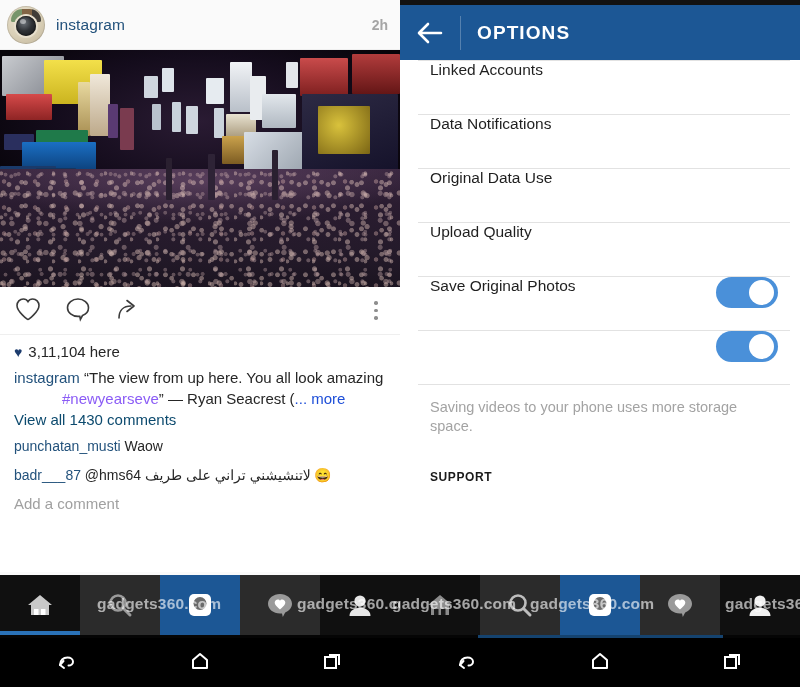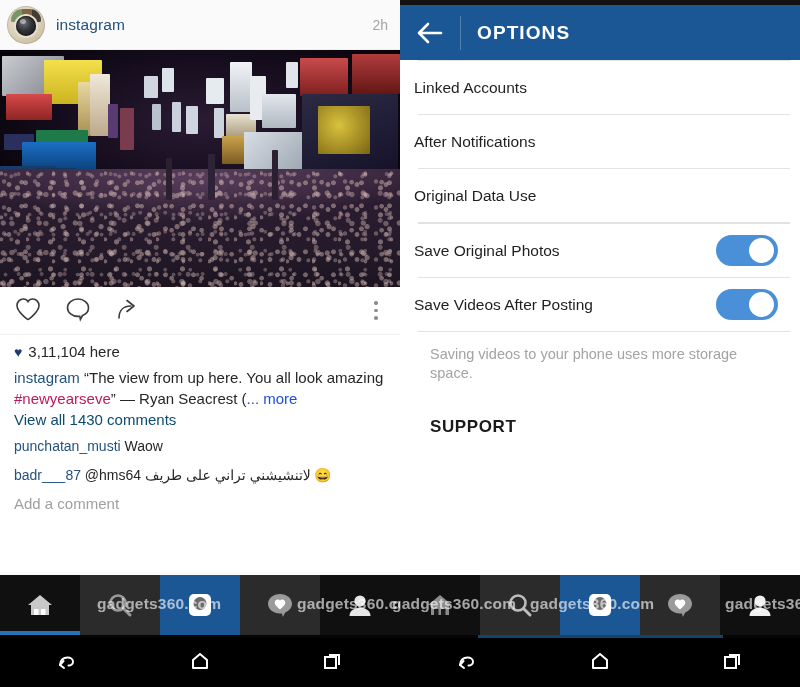--- a/index.html
+++ b/index.html
@@ -38,21 +38,21 @@
     box-shadow: 0 0 0 2px #e7dfcd, inset 0 0 2px #000;
   }
   .avatar .lens::after {
     content: ""; position: absolute; left: 4px; top: 3px; width: 6px; height: 5px;
     border-radius: 50%; background: rgba(255,255,255,.45);
   }
   .post-user {
     margin-left: 11px; font-size: 15.5px; color: #23527c; font-weight: 400;
     letter-spacing: .1px;
   }
-  .post-time { margin-left: auto; font-size: 14px; color: #a5a5a5; }
+  .post-time { margin-left: auto; font-size: 14px; color: #a5a5a5; font-weight: bold; }
 
   
   .post-photo {
     position: relative; width: 400px; height: 237px; overflow: hidden;
     background: #0a0610;
   }
   .sky {
     position:absolute; inset:0;
     background:
       radial-gradient(ellipse 240px 110px at 50% 30%, #2a1b33 0%, #140c1c 60%, #070409 100%),
@@ -101,21 +101,21 @@
     align-items: center; gap: 4px; cursor: pointer;
   }
   .dots-menu i { width: 3.5px; height: 3.5px; border-radius: 50%; background: #8e8e8e; display: block; }
 
   
   .meta { padding: 8px 14px 0; background: #fff; height: 237px; }
   .likes { display: flex; align-items: center; font-size: 15px; color: #262626; margin-bottom: 7px; }
   .likes .hsym { color: #1d3c6e; font-size: 14px; margin-right: 6px; line-height: 1; }
   .caption { font-size: 15px; line-height: 21px; color: #262626; }
   .caption .uname { color: #23527c; }
-  .caption .tag { color: #be185d; }
+  .caption .tag { color: #8b5cf6; margin-left: 48px; }
   .muted { color: #1d4ed8; }
   .view-all { font-size: 15px; color: #0c4a6e; margin-top: 2px; }
   .comment-line { font-size: 14px; line-height: 22px; color: #262626; margin-top: 7px; }
   .comment-line .uname { color: #23527c; }
   .add-comment { font-size: 15px; color: #a0a0a0; margin-top: 9px; }
 
   
   .right-panel {
     position: absolute; left: 400px; top: 0; width: 400px; height: 631px;
     background: #fff; overflow: hidden;
@@ -129,38 +129,38 @@
   .hdr-div { width: 1px; height: 34px; background: rgba(255,255,255,.25); margin: 0 16px 0 14px; }
   .opt-title {
     color: #fff; font-size: 19px; font-weight: bold; letter-spacing: 1.1px;
   }
   .section-label {
     font-size: 17px; font-weight: bold; color: #1a1a1a; letter-spacing: .6px;
     padding: 30px 0 14px 30px;
   }
   .rule { height: 1px; background: #e2e2e2; margin-left: 18px; margin-right: 10px; }
   .opt-row {
-    height: 53px; display: flex; align-items: center; padding-left: 14px; padding-right: 22px;
+    height: 53px; display: flex; padding-left: 30px; padding-right: 22px;
     cursor: pointer; background: #fff;
   }
   .opt-row-label { font-size: 15.5px; color: #1f1f1f; }
   .toggle {
     margin-left: auto; width: 62px; height: 31px; border-radius: 16px;
     background: #4a90d9; position: relative; cursor: pointer;
   }
   .toggle .knob {
     position: absolute; top: 3px; right: 4px; width: 25px; height: 25px;
     border-radius: 50%; background: #fff;
   }
   .helper {
     font-size: 14.5px; line-height: 19px; color: #a3a3a3;
     padding: 13px 38px 0 30px;
   }
   .support-label {
-    font-size: 17px; font-weight: bold; color: #1a1a1a; letter-spacing: .6px;
+    font-size: 12px; font-weight: bold; color: #1a1a1a; letter-spacing: .6px;
     padding: 34px 0 0 30px;
   }
 
   
   .tabbars { position: absolute; left: 0; top: 575px; width: 800px; height: 60px; display: flex; }
   .tabbar { width: 400px; height: 60px; display: flex; position: relative; }
   .tab {
     flex: 1; display: flex; align-items: center; justify-content: center;
     position: relative; cursor: pointer;
   }
@@ -306,41 +306,43 @@
     </div>
 
     <div class="rule"></div>
 
     <div class="opt-row">
       <span class="opt-row-label">Linked Accounts</span>
     </div>
     <div class="rule"></div>
 
     <div class="opt-row">
-      <span class="opt-row-label">After Notifications</span>
+      <span class="opt-row-label">Data Notifications</span>
     </div>
     <div class="rule"></div>
 
     <div class="opt-row">
       <span class="opt-row-label">Original Data Use</span>
     </div>
     <div class="rule"></div>
 
+    <div class="opt-row">
+      <span class="opt-row-label">Upload Quality</span>
+    </div>
     <div class="rule"></div>
 
     <div class="opt-row">
       <span class="opt-row-label">Save Original Photos</span>
       <span class="toggle">
           <span class="knob"></span>
         </span>
     </div>
     <div class="rule"></div>
 
     <div class="opt-row">
-      <span class="opt-row-label">Save Videos After Posting</span>
       <span class="toggle">
           <span class="knob"></span>
         </span>
     </div>
     <div class="rule"></div>
 
     <div class="helper">Saving videos to your phone uses more storage space.</div>
 
     <div class="support-label">SUPPORT</div>
   </div>

